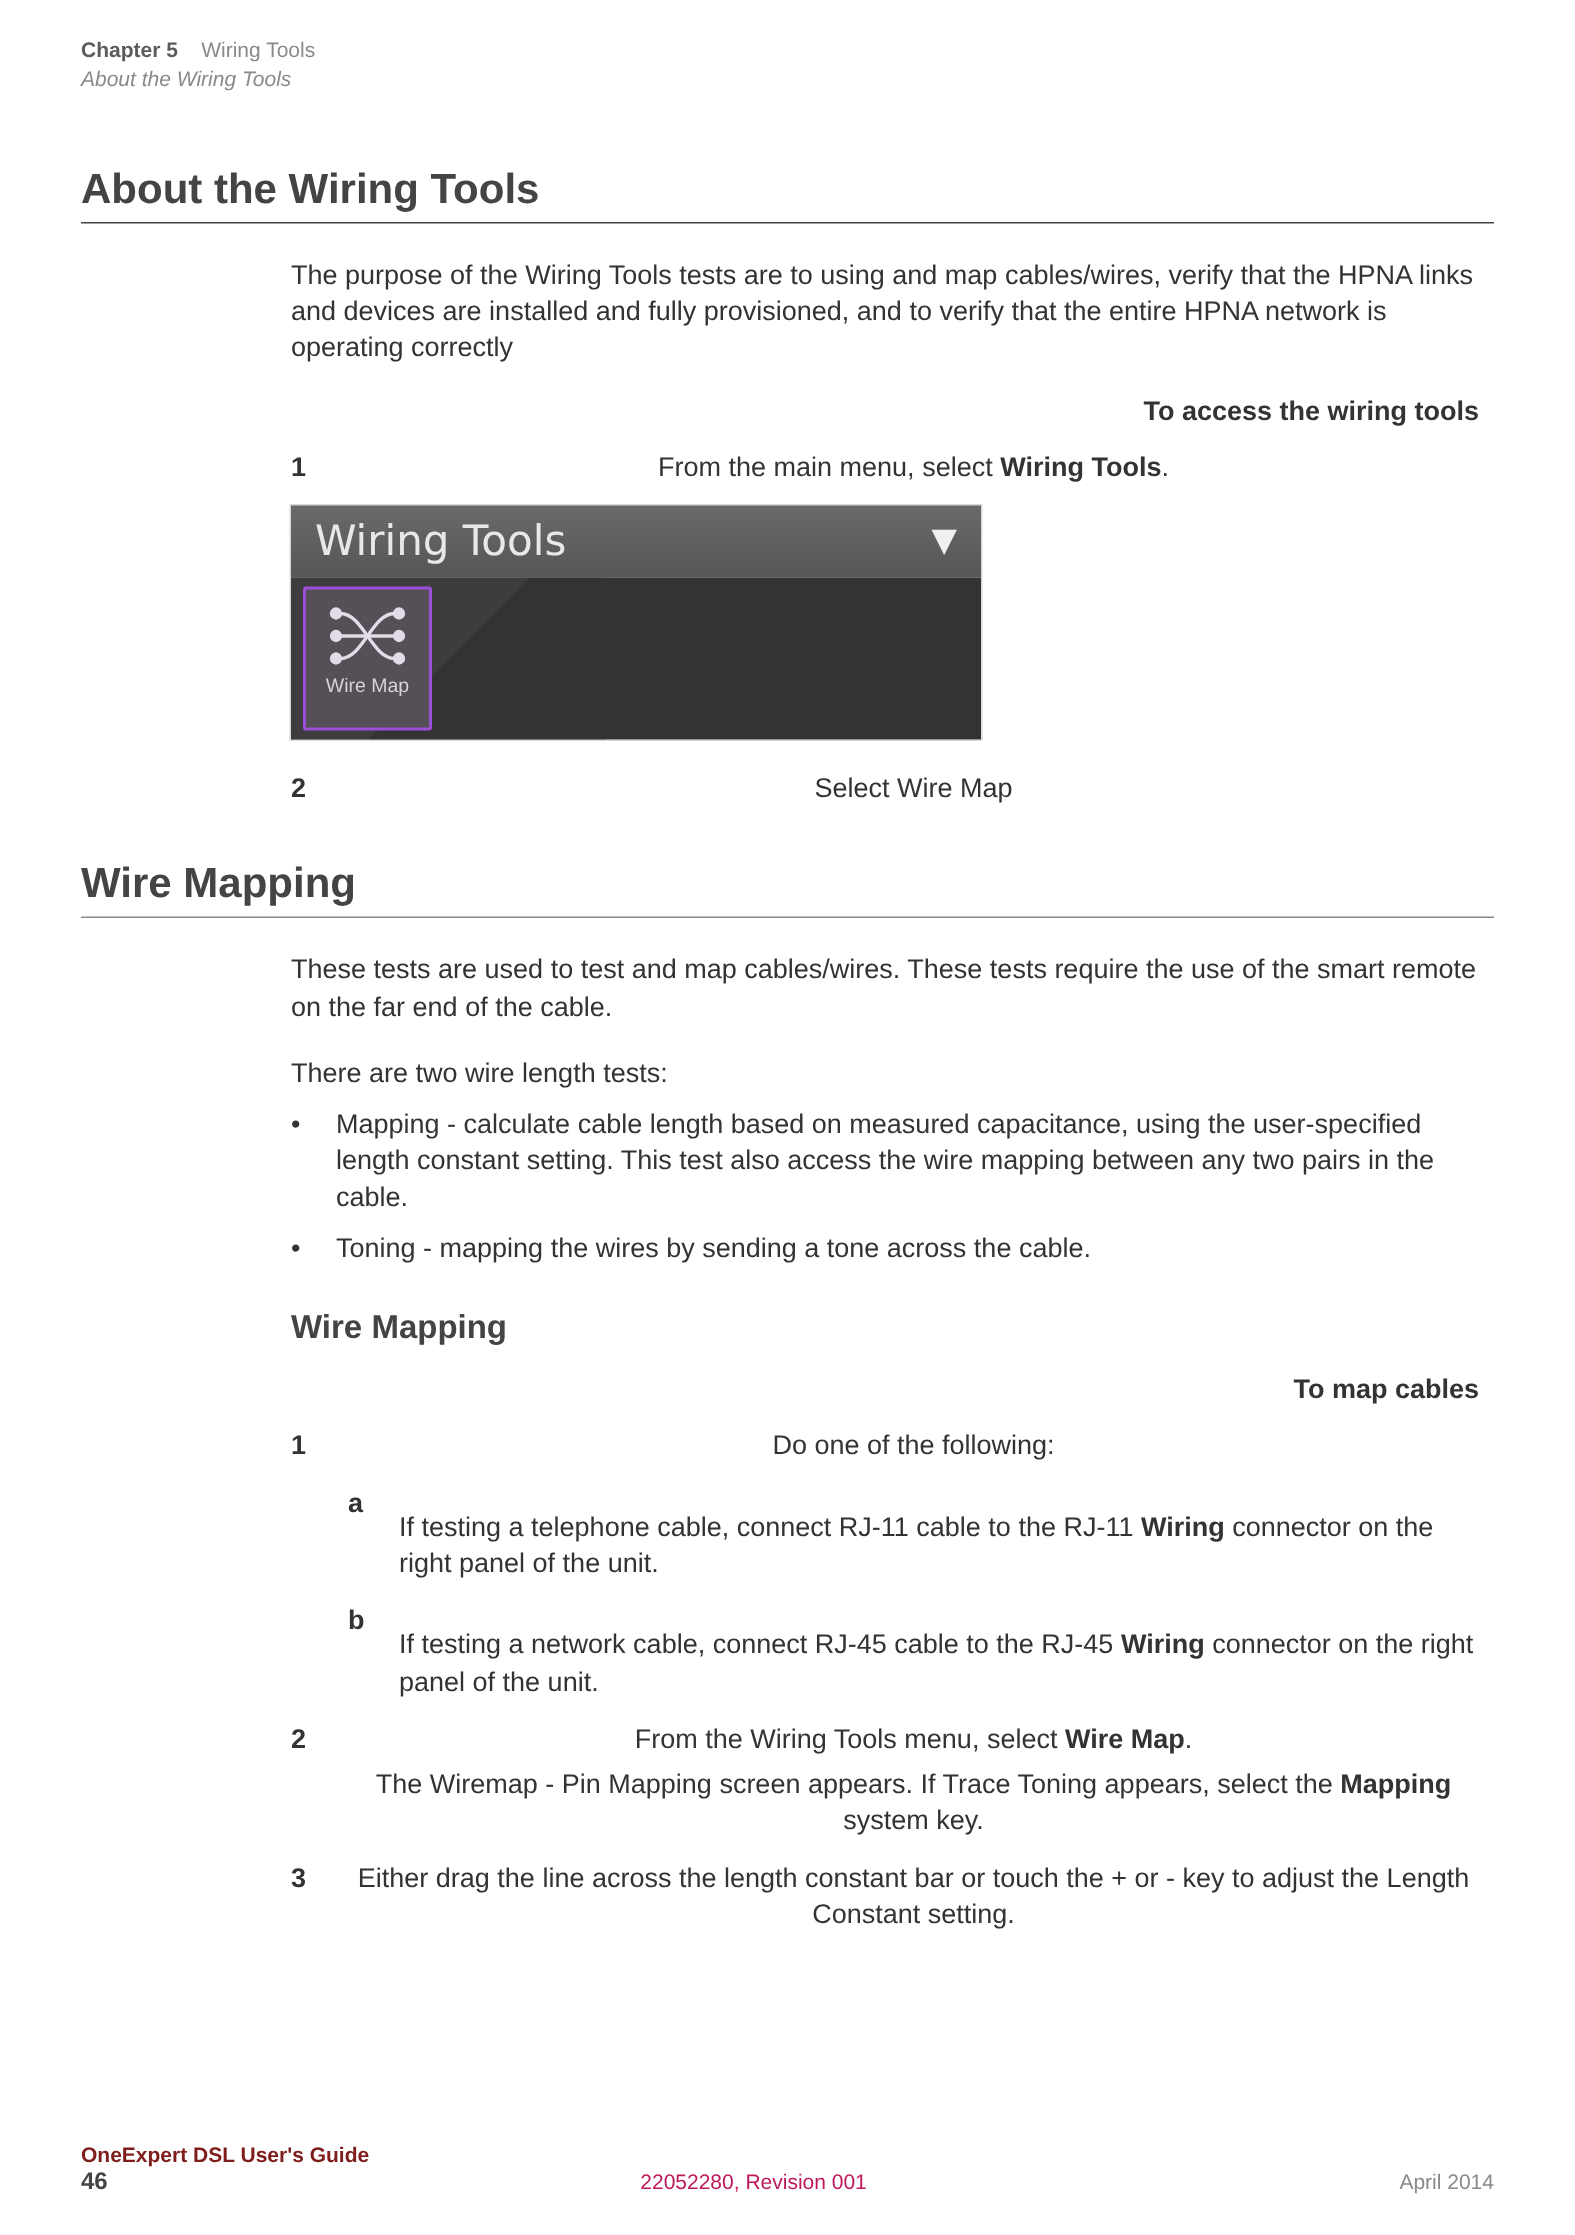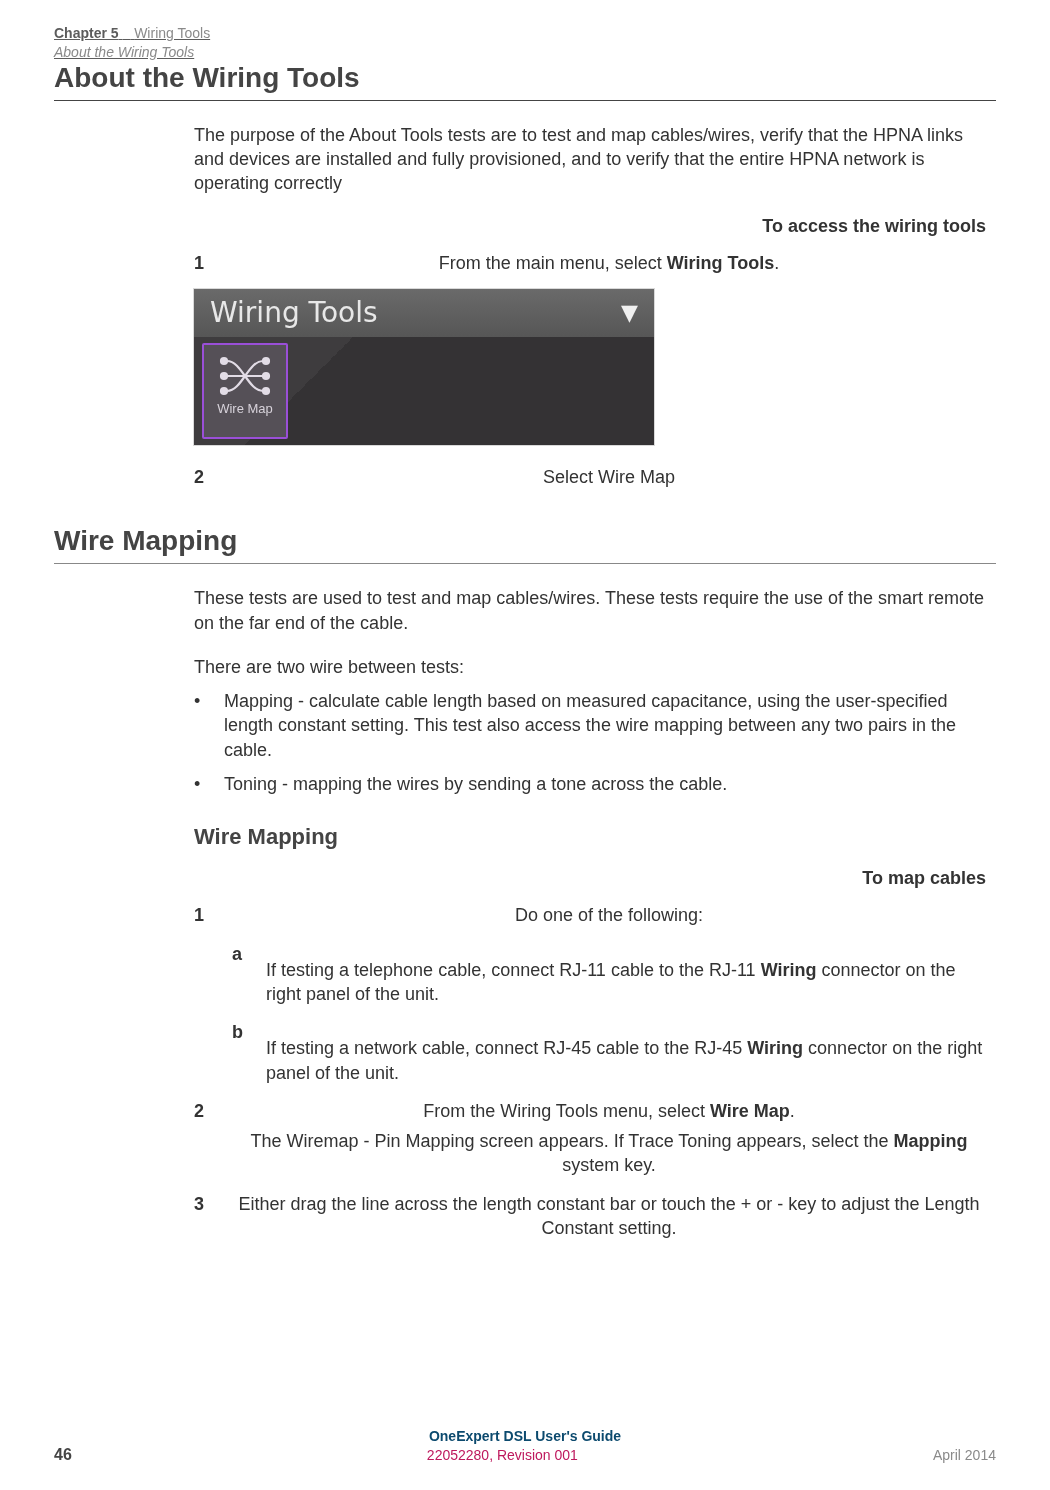--- a/index.html
+++ b/index.html
@@ -17,21 +17,21 @@
     position: relative;
     width: 1050px;
     height: 1490px;
     box-sizing: border-box;
     padding: 24px 54px 0 54px;
   }
   .running-head {
     font-size: 14px;
     line-height: 1.35;
     color: #5c5c5c;
-    text-decoration: underline;
+    margin-bottom: 48px;
   }
   .running-head .chap { display:inline; font-weight:700; color:#5c5c5c; }
   .running-head .chaptitle { display:inline; color:#8a8a8a; font-weight:400; }
   .running-head .sec { display:block; font-style: italic; color:#8a8a8a; }
 
   .h1 {
     font-size: 28px;
     font-weight: 700;
     color: #444;
     margin: 0 0 6px 0;
@@ -178,23 +178,23 @@
   
   .footer {
     position: absolute;
     bottom: 26px;
     left: 54px;
     right: 54px;
     font-size: 14px;
     color: #666;
   }
   .footer-title {
-    text-align: center;
-    font-weight: 700;
-    color: #0c4a6e;
+    text-align: left;
+    font-weight: 700;
+    color: #7f1d1d;
     margin-bottom: 2px;
   }
   .footer-line2 {
     display: flex;
     justify-content: space-between;
     align-items: baseline;
   }
   .footer-line2 .page-num { font-weight: 700; font-size: 16px; color:#444; }
   .footer-line2 .rev { color:#be185d; }
   .footer-line2 .date { color:#8a8a8a; }
@@ -209,21 +209,21 @@
     <span>&nbsp;&nbsp;</span>
     <span class="chaptitle">Wiring Tools</span>
     <span class="sec">About the Wiring Tools</span>
   </div>
 
   <h1 class="h1">About the Wiring Tools</h1>
   <hr class="rule">
 
   <div class="indent-block">
     <p class="para">
-      <span>The purpose of the About Tools tests are to test and map cables/wires, </span><span class="tail">verify that the HPNA links and devices are installed and fully provisioned, and to verify that the entire HPNA network is operating correctly</span>
+      <span>The purpose of the Wiring Tools tests are to using and map cables/wires, </span><span class="tail">verify that the HPNA links and devices are installed and fully provisioned, and to verify that the entire HPNA network is operating correctly</span>
     </p>
 
     <p class="subhead">To access the wiring tools</p>
 
     <div class="step-row">
       <div class="step-num">1</div>
       <div class="step-body">
         <span>From the main menu, select </span><span class="b">Wiring Tools</span><span>.</span>
       </div>
     </div>
@@ -260,21 +260,21 @@
       </div>
     </div>
   </div>
 
   <h1 class="h1">Wire Mapping</h1>
   <hr class="rule-light">
 
   <div class="indent-block">
     <p class="para"> These tests are used to test and map cables/wires. These tests require the use of the smart remote on the far end of the cable.</p>
 
-    <p class="para" style="margin-bottom:10px;">There are two wire between tests:</p>
+    <p class="para" style="margin-bottom:10px;">There are two wire length tests:</p>
 
     <div class="bullet-row">
       <div class="bullet-dot">•</div>
       <div class="bullet-body">Mapping - calculate cable length based on measured capacitance, using the user-specified length constant setting. This test also access the wire mapping between any two pairs in the cable.</div>
     </div>
     <div class="bullet-row" style="margin-bottom:28px;">
       <div class="bullet-dot">•</div>
       <div class="bullet-body">Toning - mapping the wires by sending a tone across the cable.</div>
     </div>
   </div>

